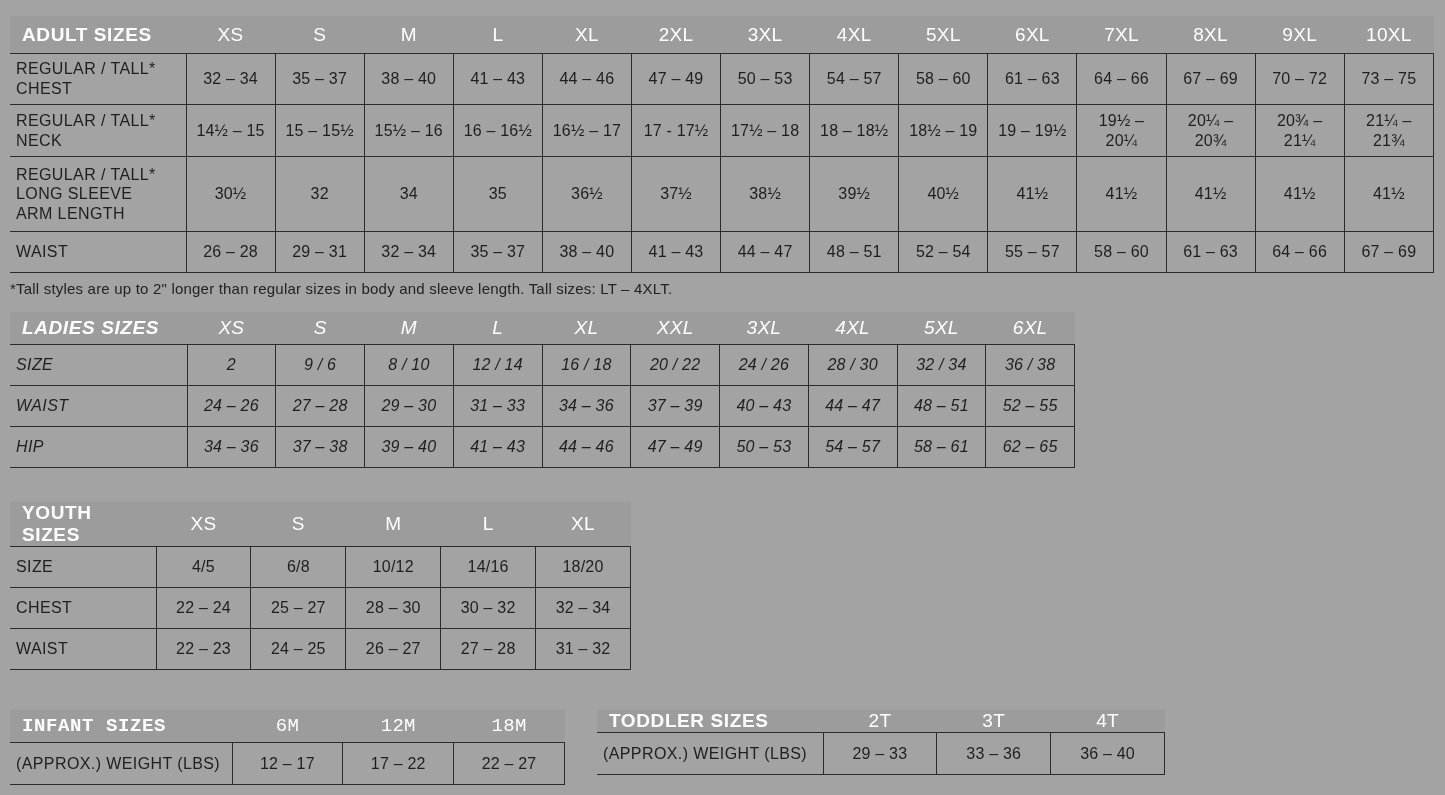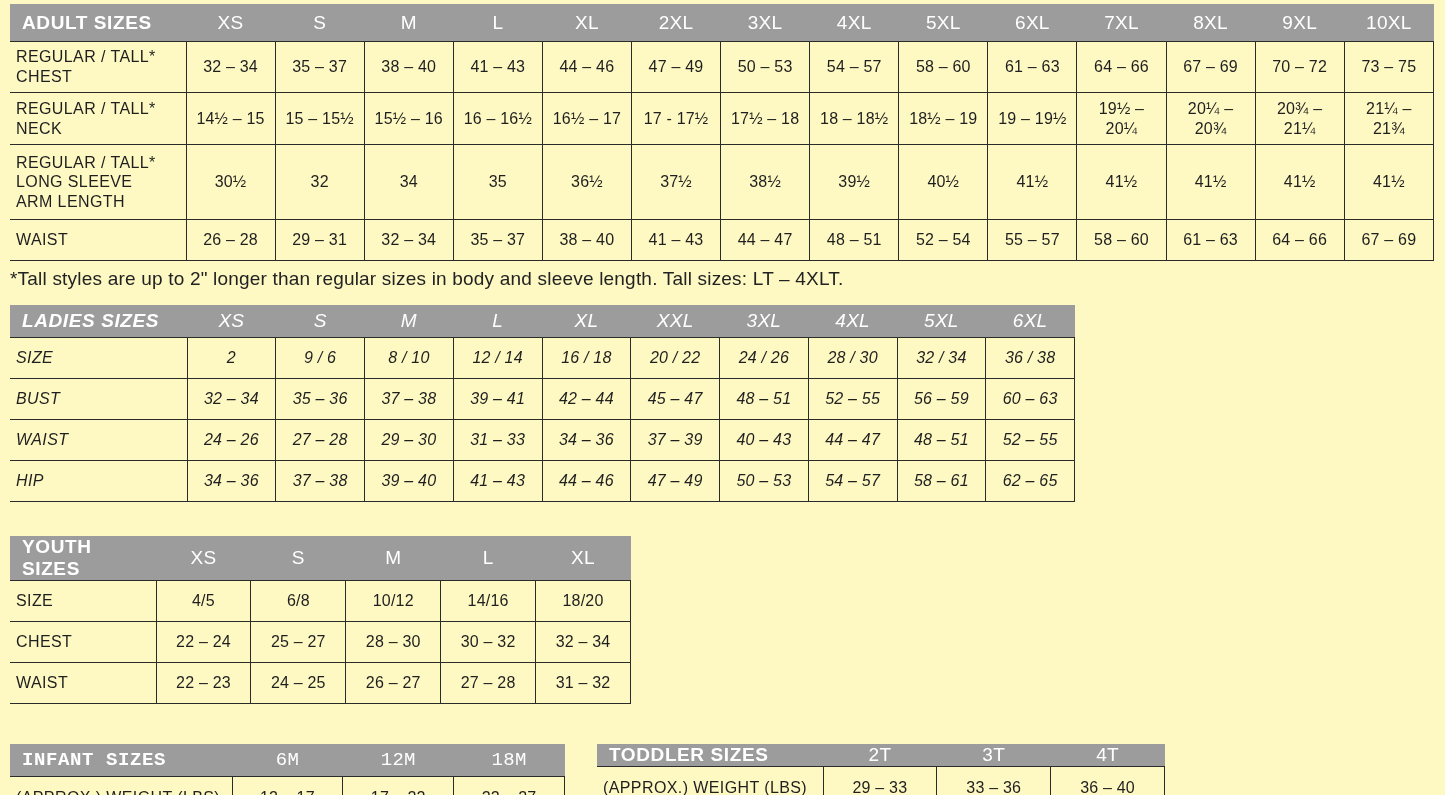--- a/index.html
+++ b/index.html
@@ -6,22 +6,22 @@
     margin: 0;
     padding: 0;
     background: #ffffff;
     font-family: "Liberation Sans", "DejaVu Sans", sans-serif;
     color: #1f1f1f;
   }
   .page {
     width: 1445px;
     height: 795px;
     box-sizing: border-box;
-    padding: 4px 10px 0 10px;
-    background: #fef9c3;
+    padding: 16px 10px 0 10px;
+    background: #a3a3a3;
     overflow: hidden;
   }
   table.size-table {
     border-collapse: collapse;
     table-layout: fixed;
   }
   table.size-table thead th {
     background: #9c9c9c;
     color: #ffffff;
     border: 0;
@@ -83,21 +83,21 @@
   .tbl-infant col.c-label { width: 222px; }
   .tbl-infant thead th { height: 32px; font-family: Liberation Mono, monospace; }
   .tbl-infant tbody td { height: 37px; }
 
   .tbl-toddler { width: 568px; }
   .tbl-toddler col.c-label { width: 226px; }
   .tbl-toddler thead th { height: 17px; }
   .tbl-toddler tbody td { height: 37px; }
 
   .footnote {
-    font-size: 19px;
+    font-size: 15px;
     color: #222222;
     margin-top: 7px;
     letter-spacing: 0.2px;
   }
 </style>
 </head>
 <body>
 
 <div class="page">
 
@@ -257,33 +257,20 @@
           <td>8 / 10</td>
           <td>12 / 14</td>
           <td>16 / 18</td>
           <td>20 / 22</td>
           <td>24 / 26</td>
           <td>28 / 30</td>
           <td>32 / 34</td>
           <td>36 / 38</td>
         </tr>
         <tr>
-          <td class="row-label">BUST</td>
-          <td>32 – 34</td>
-          <td>35 – 36</td>
-          <td>37 – 38</td>
-          <td>39 – 41</td>
-          <td>42 – 44</td>
-          <td>45 – 47</td>
-          <td>48 – 51</td>
-          <td>52 – 55</td>
-          <td>56 – 59</td>
-          <td>60 – 63</td>
-        </tr>
-        <tr>
           <td class="row-label">WAIST</td>
           <td>24 – 26</td>
           <td>27 – 28</td>
           <td>29 – 30</td>
           <td>31 – 33</td>
           <td>34 – 36</td>
           <td>37 – 39</td>
           <td>40 – 43</td>
           <td>44 – 47</td>
           <td>48 – 51</td>

